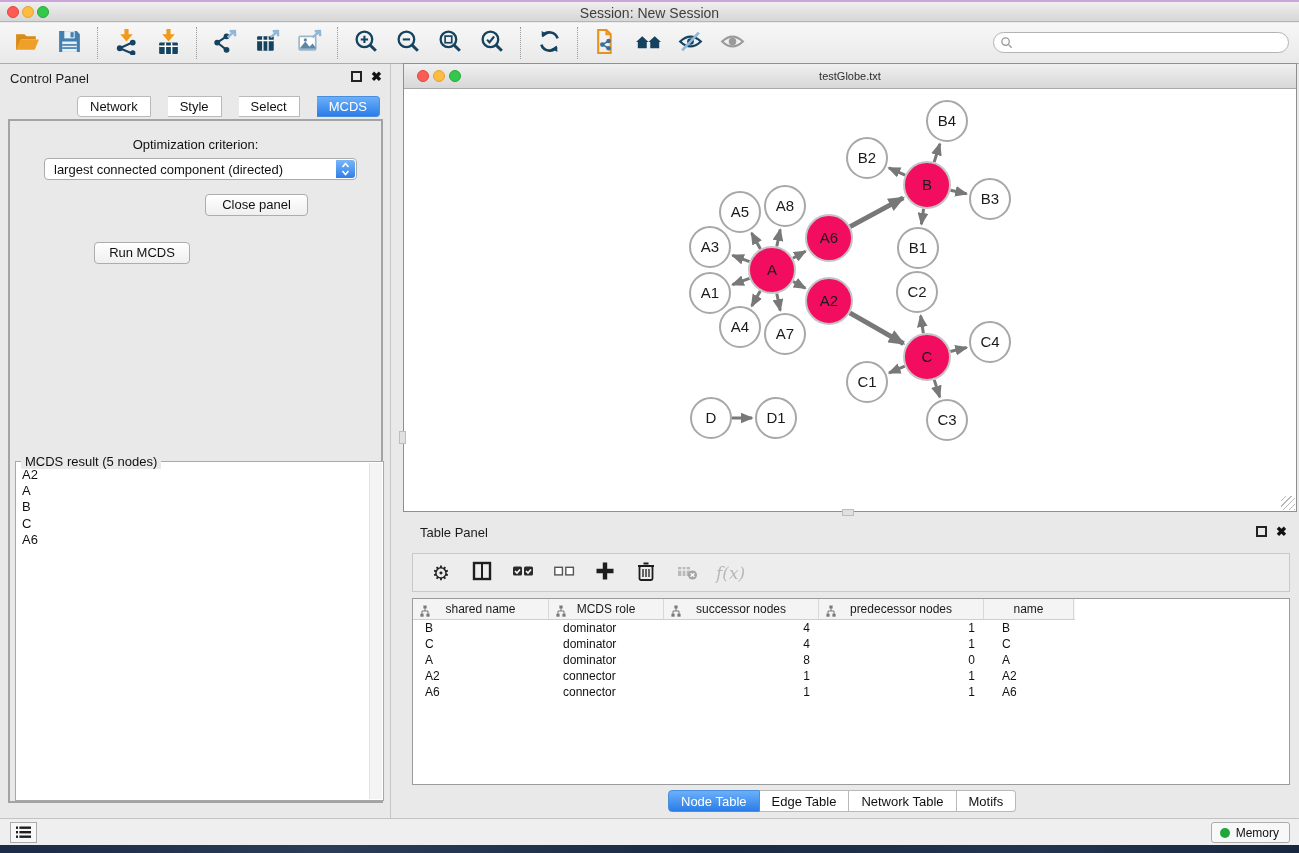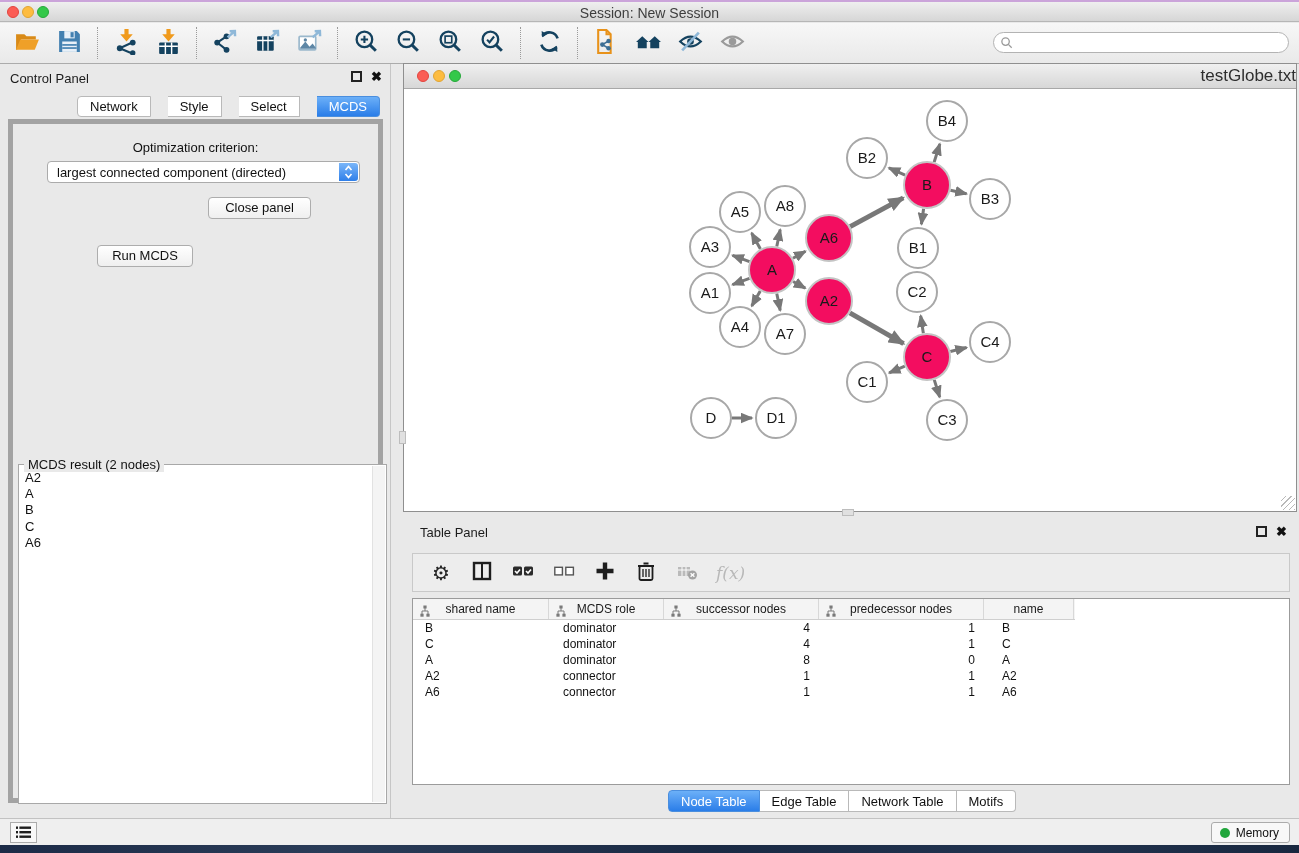--- a/index.html
+++ b/index.html
@@ -37,21 +37,21 @@
   .close-icon { font-size:13px; font-weight:bold; color:#111; line-height:11px; }
 
   .seg-tabs { position:absolute; display:flex; }
   .seg-tab { height:21px; line-height:20px; font-size:13px; padding:0 12px; background:#fff;
              border:1px solid #b9b9b9; border-left:none; color:#111; white-space:nowrap; }
   .seg-tab:first-child { border-left:1px solid #b9b9b9; border-radius:4px 0 0 4px; }
   .seg-tab:last-child { border-radius:0 4px 4px 0; }
   .seg-tab.selected { background:linear-gradient(#6cb0f8,#2a7de8); color:#fff; border-color:#4a8ede; }
   #cp-tabs { left:77px; top:32px;gap:17px; }
 
-  .cp-content { position:absolute; left:8px; top:55px; width:375px; height:684px; border:5px solid #a3a3a3; }
+  .cp-content { position:absolute; left:8px; top:55px; width:375px; height:684px; border:2px solid #a3a3a3; }
   .opt-label { position:absolute; top:16px; width:100%; text-align:center; font-size:13px; color:#111; }
   .select-box { position:absolute; left:34px; top:37px; width:313px; height:22px; background:#fff;
                 border:1px solid #ababab; border-radius:4px;padding-left:22px; }
   .select-text { position:absolute; left:9px; top:3px; font-size:13px; color:#111; }
   .select-stepper { position:absolute; right:1px; top:1px; width:19px; height:18px;
                     background:linear-gradient(#7ab6f9,#2f7fe9); border-radius:0 3px 3px 0;
                     display:flex; flex-direction:column; align-items:center; justify-content:center; }
   .btn { position:absolute; height:22px; background:linear-gradient(#ffffff,#efefef); border:1px solid #adadad;
          border-radius:4px; font-size:13px; text-align:center; line-height:20px; color:#111; }
   #run-btn { left:84px; top:73px; width:96px;margin-top:48px; }
@@ -64,21 +64,21 @@
                  padding-left:4px; color:#111; overflow:hidden; }
   .result-scrollbar { position:absolute; top:1px; bottom:1px; right:1px; width:13px; background:#f4f4f4;
                       border-left:1px solid #e2e2e2; }
 
   .net-window { position:absolute; left:403px; top:63px; width:894px; height:449px; border:1px solid #8f8f8f;
                 background:#fff; }
   .net-titlebar { position:relative; height:25px; background:linear-gradient(#f0f0f0,#d7d7d7);
                   border-bottom:1px solid #a8a8a8; }
   .net-titlebar .tl { top:6px; }
   .net-titlebar .tl.red { left:13px; } .net-titlebar .tl.yel { left:29px; } .net-titlebar .tl.grn { left:45px; }
-  .net-title { text-align:right; font-size:17px; line-height:24px; color:#2e2e2e; }
+  .net-title { text-align:center; font-size:11px; line-height:24px; color:#2e2e2e; }
   .net-canvas { position:absolute; left:0; top:26px; right:0; bottom:0; background:#fff; }
   .resize-grip { position:absolute; right:1px; bottom:1px; width:14px; height:14px;
                  background:repeating-linear-gradient(135deg, transparent 0 3px, #b9b9b9 3px 4px); }
   .splitter-left { position:absolute; left:399px; top:431px; width:7px; height:13px; background:#e0e0e0;
                    border:1px solid #bdbdbd; }
   .splitter-bottom { position:absolute; left:842px; top:509px; width:12px; height:7px; background:#e0e0e0;
                      border:1px solid #bdbdbd; }
 
   .tp-title { position:absolute; left:420px; top:525px; font-size:13px; color:#1c1c1c; }
   .tp-toolbar { position:absolute; left:412px; top:553px; width:878px; height:39px; background:#ededed;
@@ -294,21 +294,21 @@
       <span class="select-stepper">
         <svg width="9" height="14" viewBox="0 0 9 14">
             <path d="M1.5 5L4.5 1.5L7.5 5" fill="none" stroke="#fff" stroke-width="1.6"></path>
             <path d="M1.5 9l3 3.5l3-3.5" fill="none" stroke="#fff" stroke-width="1.6"></path>
           </svg>
       </span>
     </div>
     <div class="btn" id="run-btn">Run MCDS</div>
     <div class="btn" id="closep-btn">Close panel</div>
     <div class="result-box">
-      <div class="result-legend">MCDS result (2 nodes)</div>
+      <div class="result-legend">MCDS result (5 nodes)</div>
       <div class="result-list" id="result-list">
           <div class="result-item">A2</div>
           <div class="result-item">A</div>
           <div class="result-item">B</div>
           <div class="result-item">C</div>
           <div class="result-item">A6</div>
         </div>
       <div class="result-scrollbar"></div>
     </div>
   </div>

